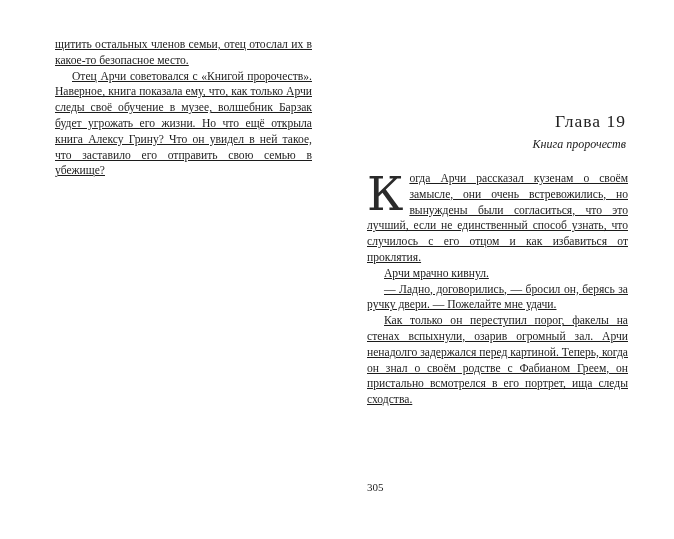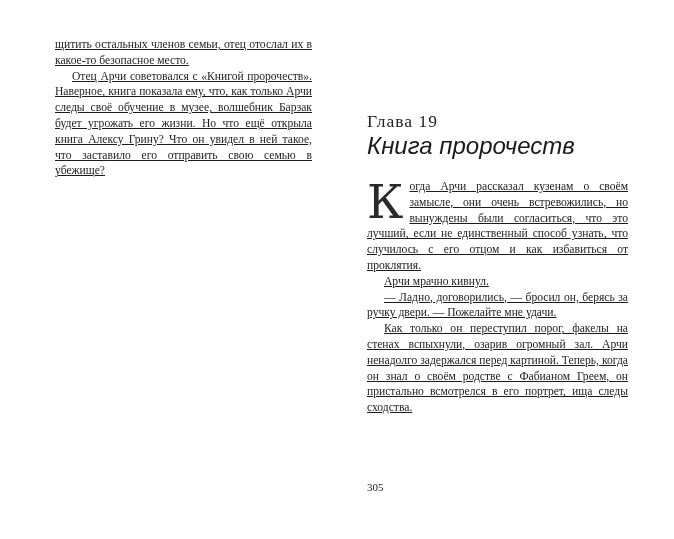--- a/index.html
+++ b/index.html
@@ -43,32 +43,33 @@
   .body-text p {
     margin: 0;
     text-indent: 17px;
     text-decoration: underline;
   }
   .body-text p.no-indent {
     text-indent: 0;
   }
   .chapter-head {
     margin-top: 111px;
-    text-align: left;
+    text-align: right;
     padding-right: 2px;
   }
   .chapter-number {
     font-size: 17.5px;
     letter-spacing: 1px;
     color: #222;
   }
   .chapter-title {
-    font-size: 24px;
+    font-size: 12px;
     font-style: italic;
-    font-family: Liberation Sans, sans-serif;
+    font-family: Liberation Serif, serif;
+    margin-top: 5px;
     color: #1a1a1a;
   }
   .right-body {
     margin-top: 19px;
   }
   .drop-cap {
     float: left;
     font-size: 47px;
     line-height: 40px;
     padding: 3px 6px 0 0;

